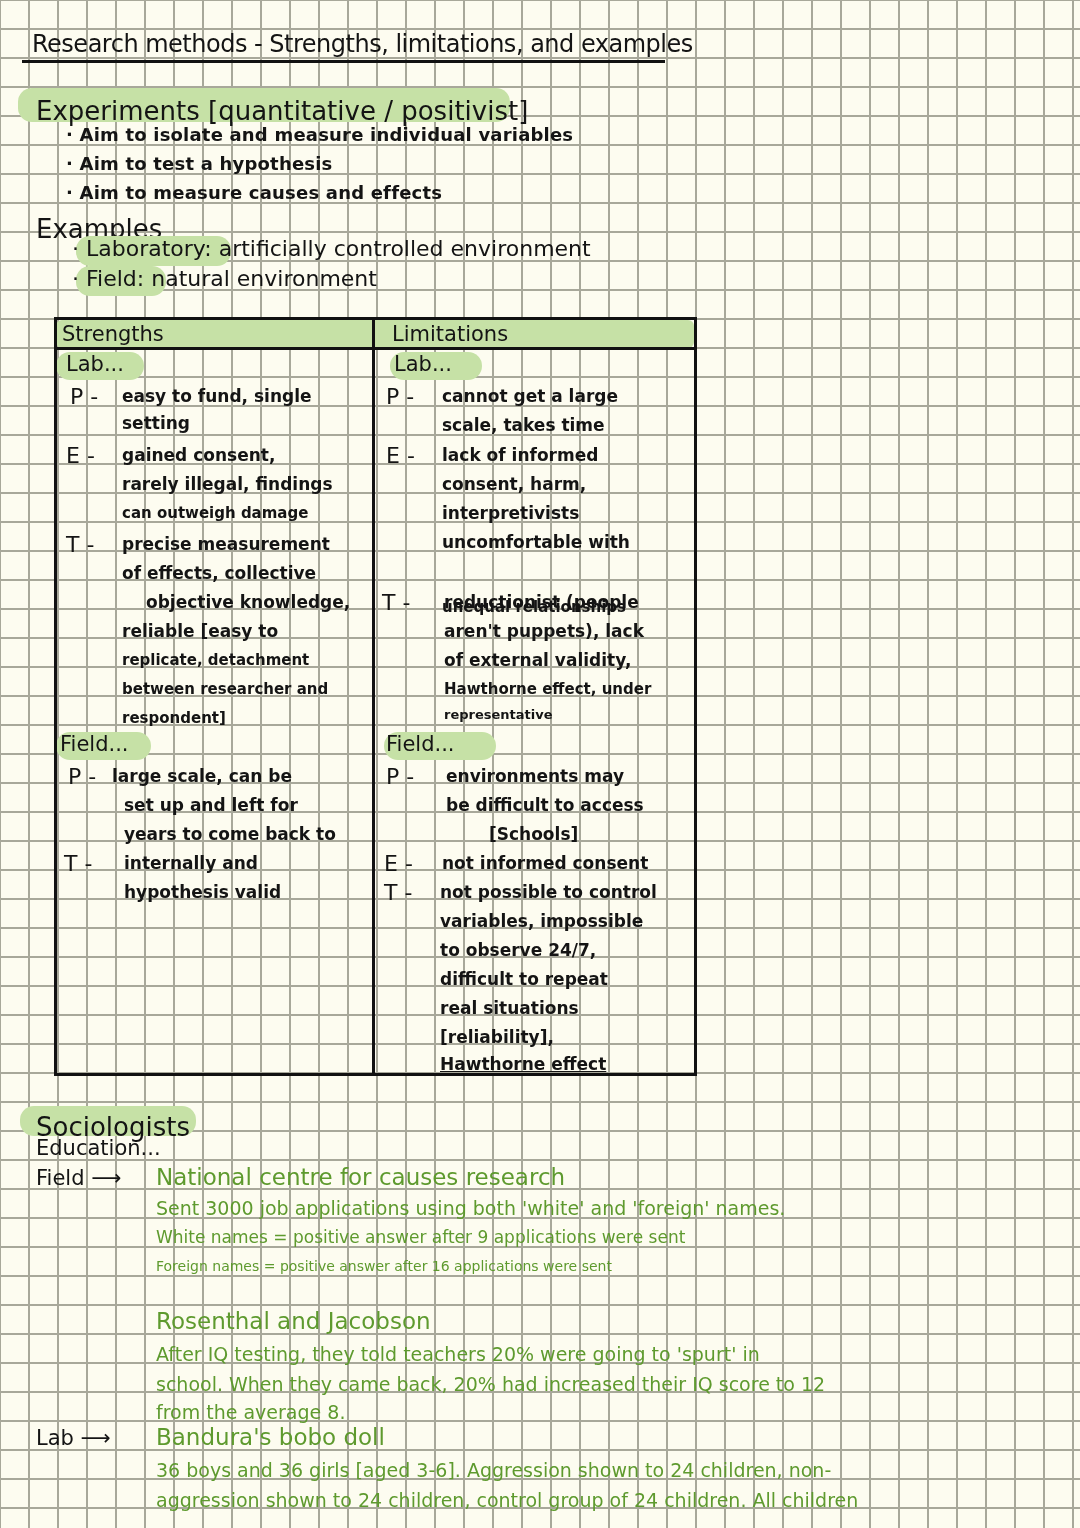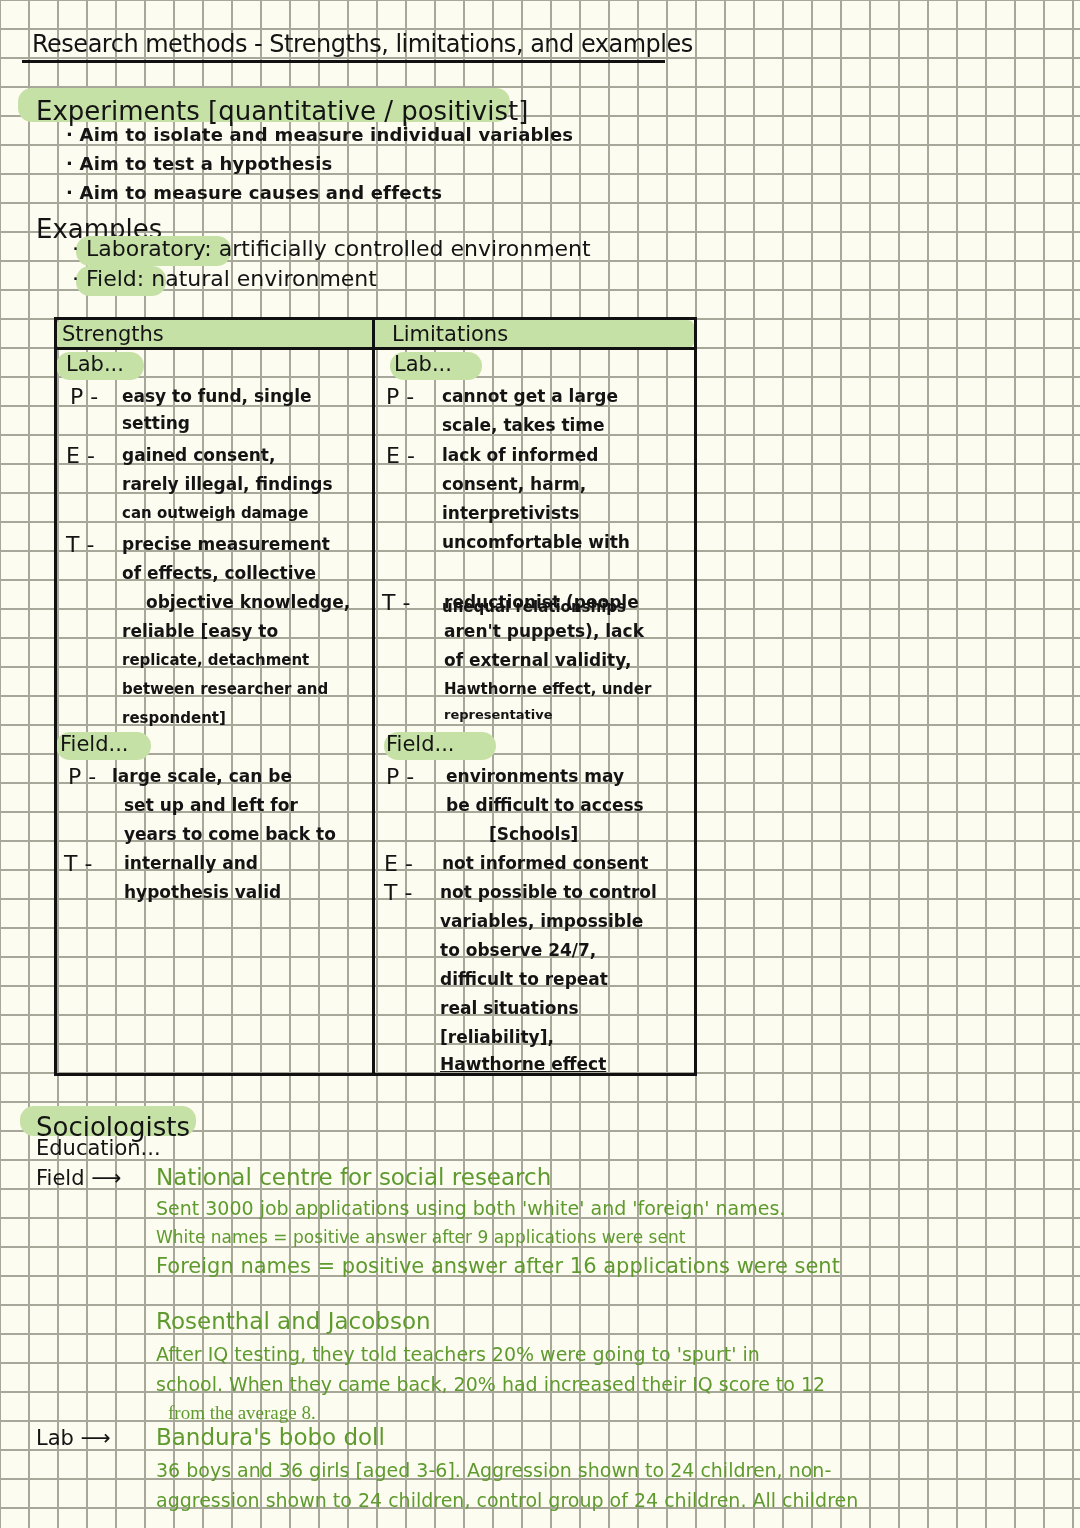--- a/index.html
+++ b/index.html
@@ -156,29 +156,29 @@
 
 <div class="hl" style="left:20px;top:1106px;width:176px;height:30px;"></div>
 <div class="abs ink h2" style="left:36px;top:1104px;">Sociologists</div>
 <div class="abs ink sub" style="left:36px;top:1136px;">Education...</div>
 
 <div class="abs ink sub" style="left:36px;top:1166px;">
   <span>Field</span>
   <span>⟶</span>
 </div>
 
-<div class="abs green gtitle" style="left:156px;top:1164px;">National centre for social research</div>
+<div class="abs green gtitle" style="left:156px;top:1164px;">National centre for causes research</div>
 <div class="abs green gtext" style="left:156px;top:1194px;">Sent 3000 job applications using both 'white' and 'foreign' names.</div>
 <div class="abs green gtext" style="left:156px;top:1223px;font-size:17px;">White names = positive answer after 9 applications were sent</div>
-<div class="abs green gtext" style="left:156px;top:1252px;font-size:21px;">Foreign names = positive answer after 16 applications were sent</div>
+<div class="abs green gtext" style="left:156px;top:1252px;font-size:14px;">Foreign names = positive answer after 16 applications were sent</div>
 
 <div class="abs green gtitle" style="left:156px;top:1308px;">Rosenthal and Jacobson</div>
 <div class="abs green gtext" style="left:156px;top:1340px;">After IQ testing, they told teachers 20% were going to 'spurt' in</div>
 <div class="abs green gtext" style="left:156px;top:1370px;">school. When they came back, 20% had increased their IQ score to 12</div>
-<div class="abs green gtext" style="left:168px;top:1398px;font-family:Liberation Serif, serif;">from the average 8.</div>
+<div class="abs green gtext" style="left:156px;top:1398px;">from the average 8.</div>
 
 <div class="abs ink sub" style="left:36px;top:1426px;">
   <span>Lab</span>
   <span>⟶</span>
 </div>
 <div class="abs green gtitle" style="left:156px;top:1424px;">Bandura's bobo doll</div>
 <div class="abs green gtext" style="left:156px;top:1456px;">36 boys and 36 girls [aged 3-6]. Aggression shown to 24 children, non-</div>
 <div class="abs green gtext" style="left:156px;top:1486px;">aggression shown to 24 children, control group of 24 children. All children</div>
 
 </body></html>

